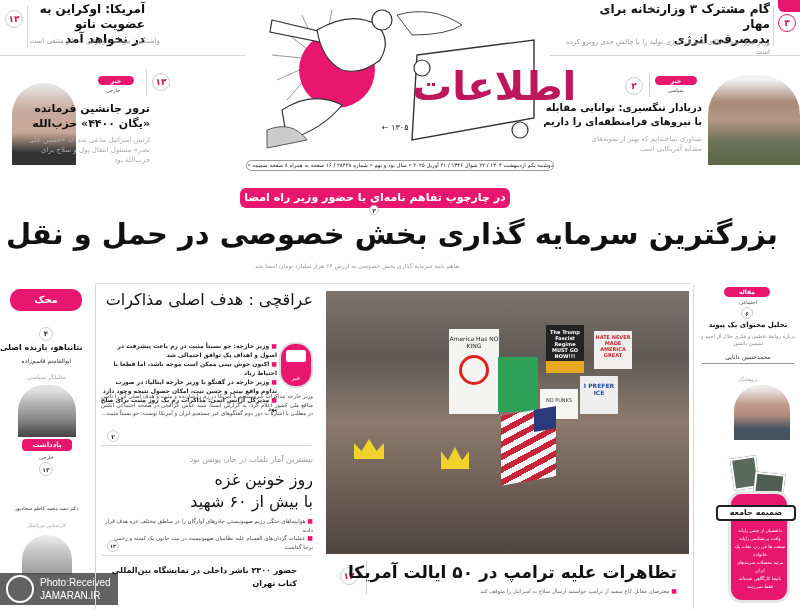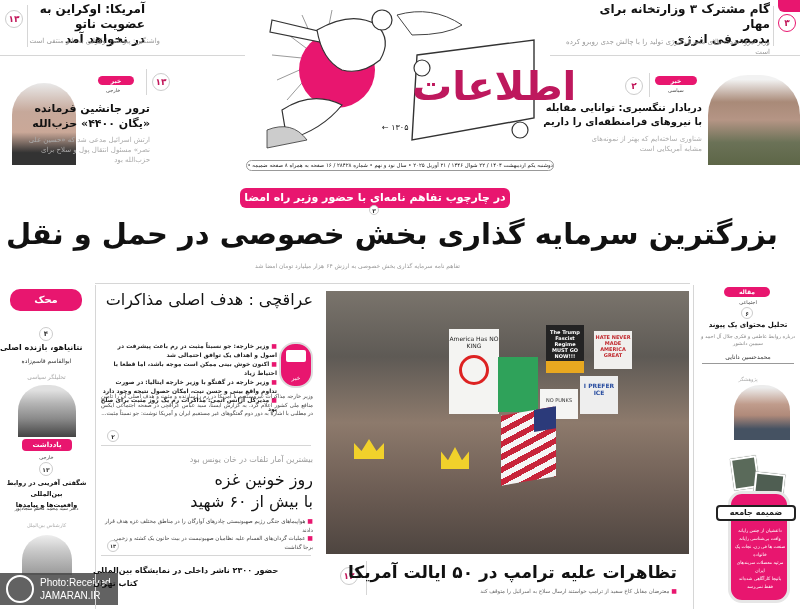--- a/index.html
+++ b/index.html
@@ -134,24 +134,20 @@
 </div>
 
 <div class="abs" style="left:0;top:437px;width:93px;height:172px;">
   <div class="abs pill" style="left:22px;top:2px;width:50px;height:12px;line-height:12px;font-size:7px;border-radius:4px;">
     <span>یادداشت</span>
   </div>
   <div class="abs" style="left:0;top:17px;width:93px;text-align:center;font-size:5px;color:#444;">خارجی</div>
   <div class="abs num-circle" style="left:39px;top:25px;width:14px;height:14px;font-size:6px;color:#333;">
       <span>۱۳</span>
     </div>
-  <div class="abs hl" style="left:0;top:41px;width:93px;text-align:center;font-size:6.5px;line-height:11px;">
-    <div>شگفتی آفرینی در روابط بین‌المللی</div>
-    <div>واقعیت‌ها و پیامدها</div>
-  </div>
   <div class="abs" style="left:0;top:68px;width:93px;text-align:center;font-size:5px;color:#333;">دکتر سید محمد کاظم سجادپور</div>
   <div class="abs grey" style="left:0;top:85px;width:93px;text-align:center;font-size:5px;color:#aaa;">کارشناس بین‌الملل</div>
   <div class="abs photo" style="left:22px;top:98px;width:50px;height:40px;border-radius:25px 25px 0 0;background:linear-gradient(#eee,#c8c8c8 40%,#999);"></div>
 </div>
 
 <div class="abs" style="left:0;top:573px;width:118px;height:32px;background:rgba(70,70,70,0.85);direction:ltr;">
   <div class="abs" style="left:6px;top:2px;width:28px;height:28px;border:2px solid #fff;border-radius:50%;"></div>
   <div class="abs" style="left:40px;top:3px;color:#fff;font-size:10px;line-height:13px;font-family:'Liberation Sans',sans-serif;">
     <div>Photo:Received</div>
     <div>JAMARAN.IR</div>
@@ -191,21 +187,21 @@
     <div class="bullet">هواپیماهای جنگی رژیم صهیونیستی چادرهای آوارگان را در مناطق مختلف غزه هدف قرار دادند</div>
     <div class="bullet">عملیات گردان‌های القسام علیه نظامیان صهیونیست در بیت حانون یک کشته و زخمی برجا گذاشت</div>
   </div>
   <div class="abs num-circle" style="left:10px;top:93px;width:12px;height:12px;font-size:5px;color:#333;">
       <span>۱۳</span>
     </div>
   <div class="abs rule" style="left:4px;top:108px;width:210px;"></div>
 </div>
 
 <div class="abs" style="left:97px;top:558px;width:220px;height:51px;">
-  <div class="abs hl" style="right:12px;top:6px;font-size:8px;line-height:13px;text-align:left;width:212px;">
+  <div class="abs hl" style="right:20px;top:6px;font-size:8px;line-height:13px;text-align:right;width:212px;">
     <div>حضور ۲۳۰۰ ناشر داخلی در نمایشگاه بین‌المللی</div>
     <div>کتاب تهران</div>
   </div>
 </div>
 
 <div class="abs" style="left:326px;top:291px;width:363px;height:263px;background:linear-gradient(180deg,#7a746c 0%,#5e5a55 25%,#8d7a6c 50%,#6e5e55 75%,#4e4540 100%);overflow:hidden;">
   <div class="abs" style="left:123px;top:38px;width:50px;height:85px;background:#f4f4f2;direction:ltr;font-size:6px;text-align:center;color:#222;padding-top:6px;">
     <span>America Has NO KING</span>
     <div style="margin:6px auto;width:30px;height:30px;border:3px solid #d22;border-radius:50%;"></div>
   </div>

